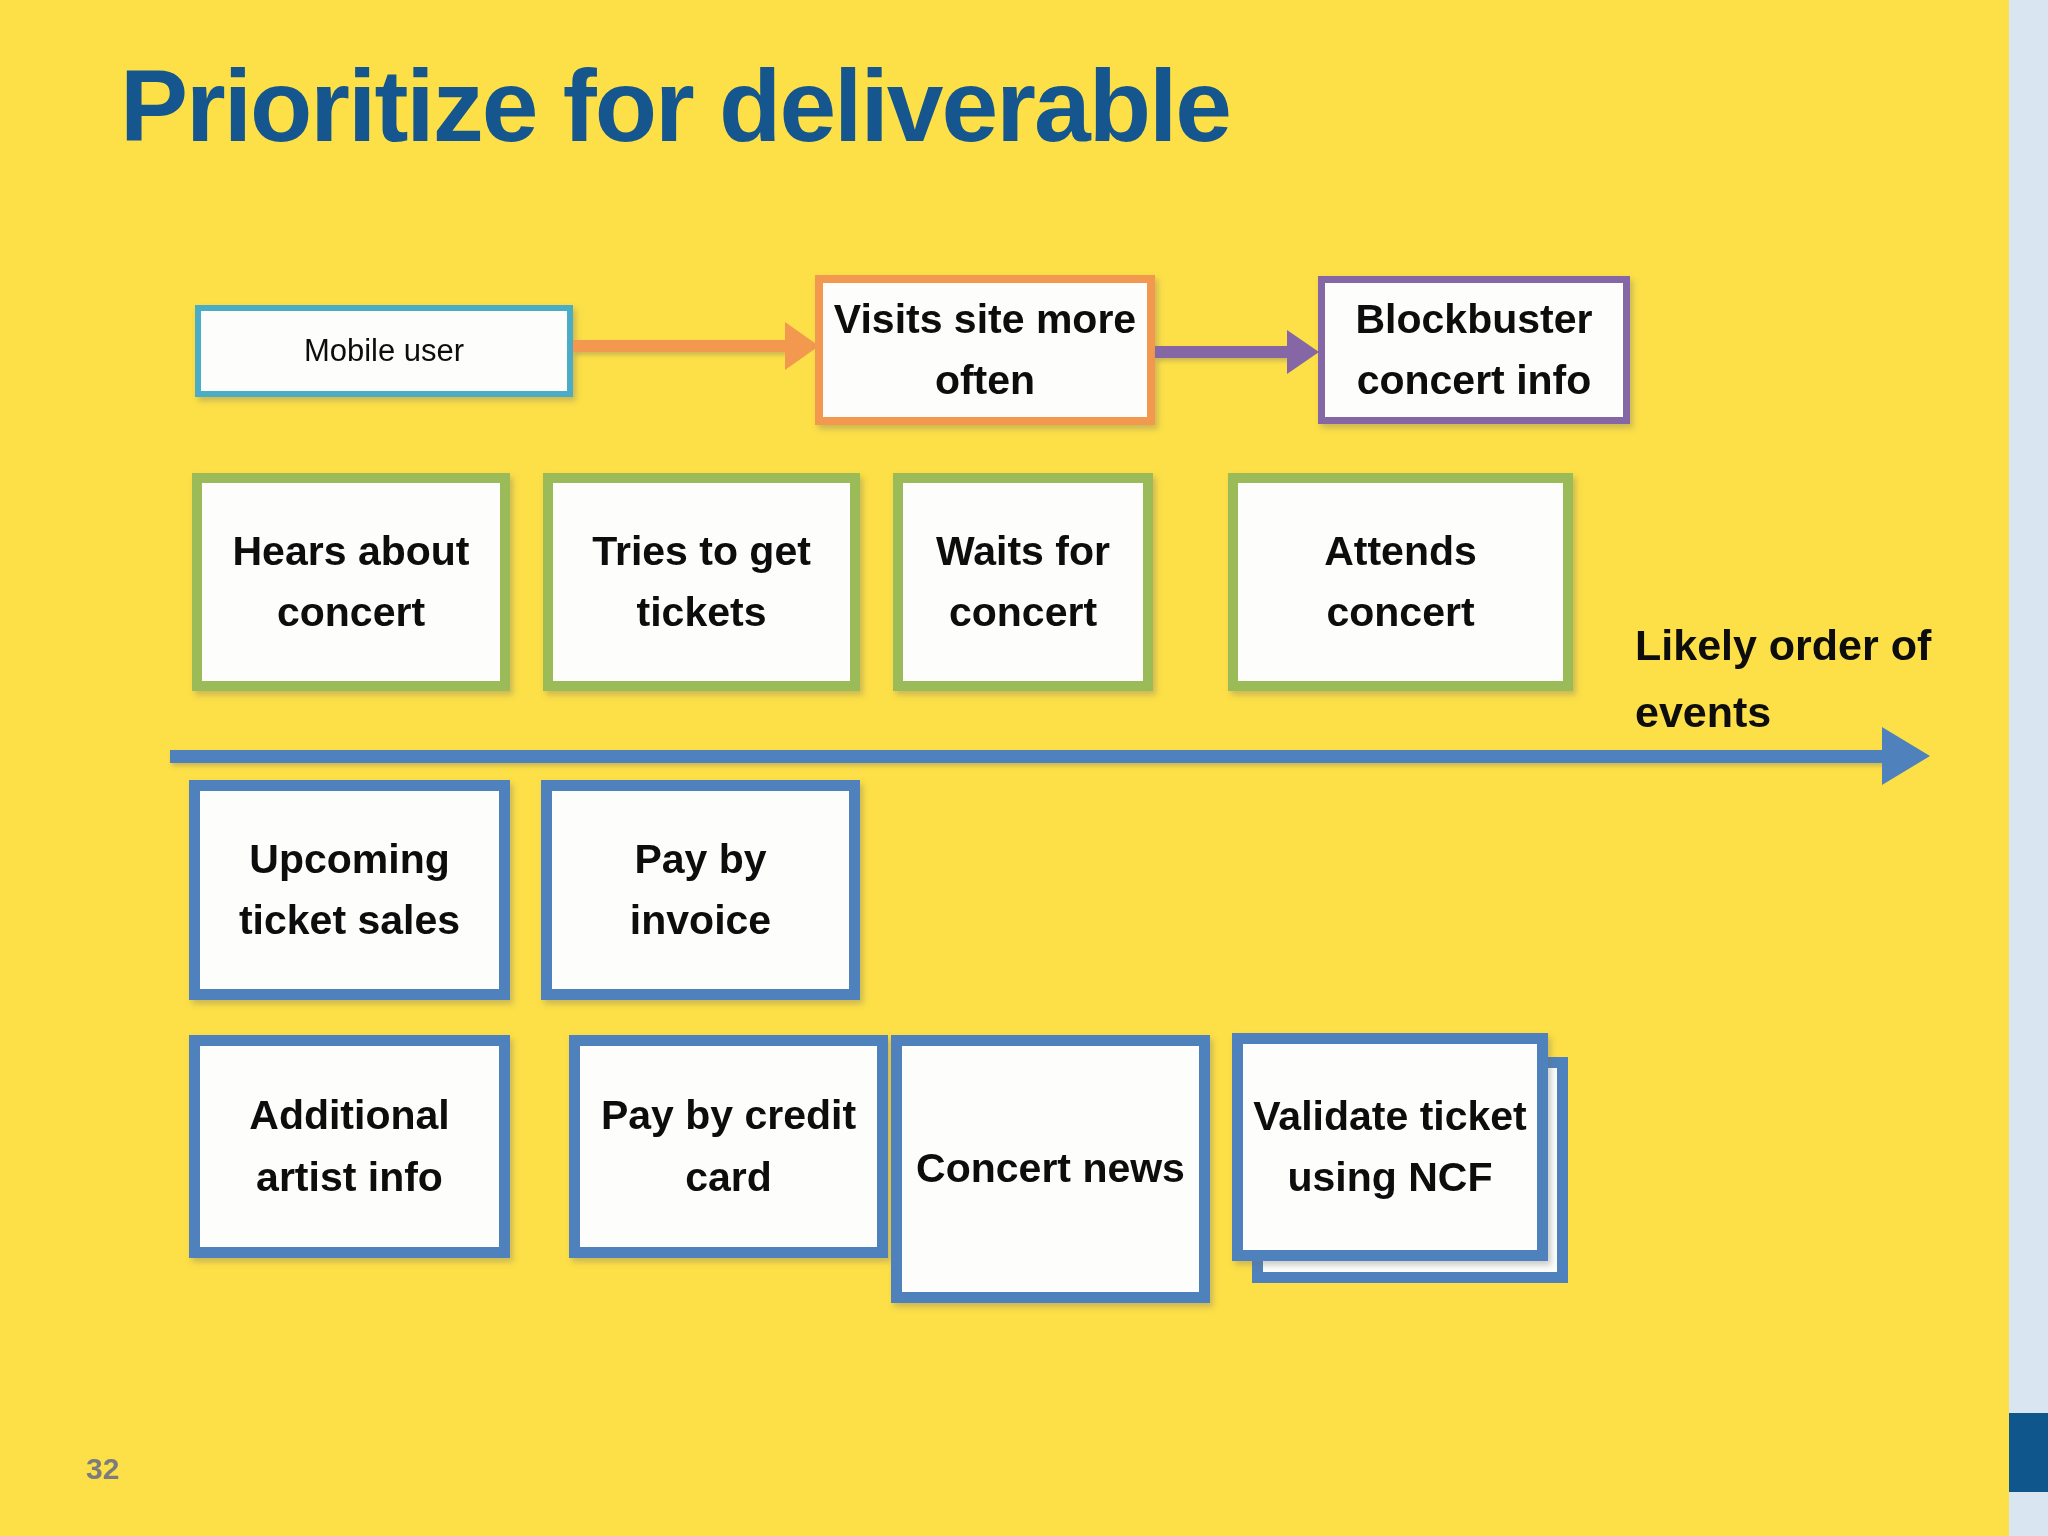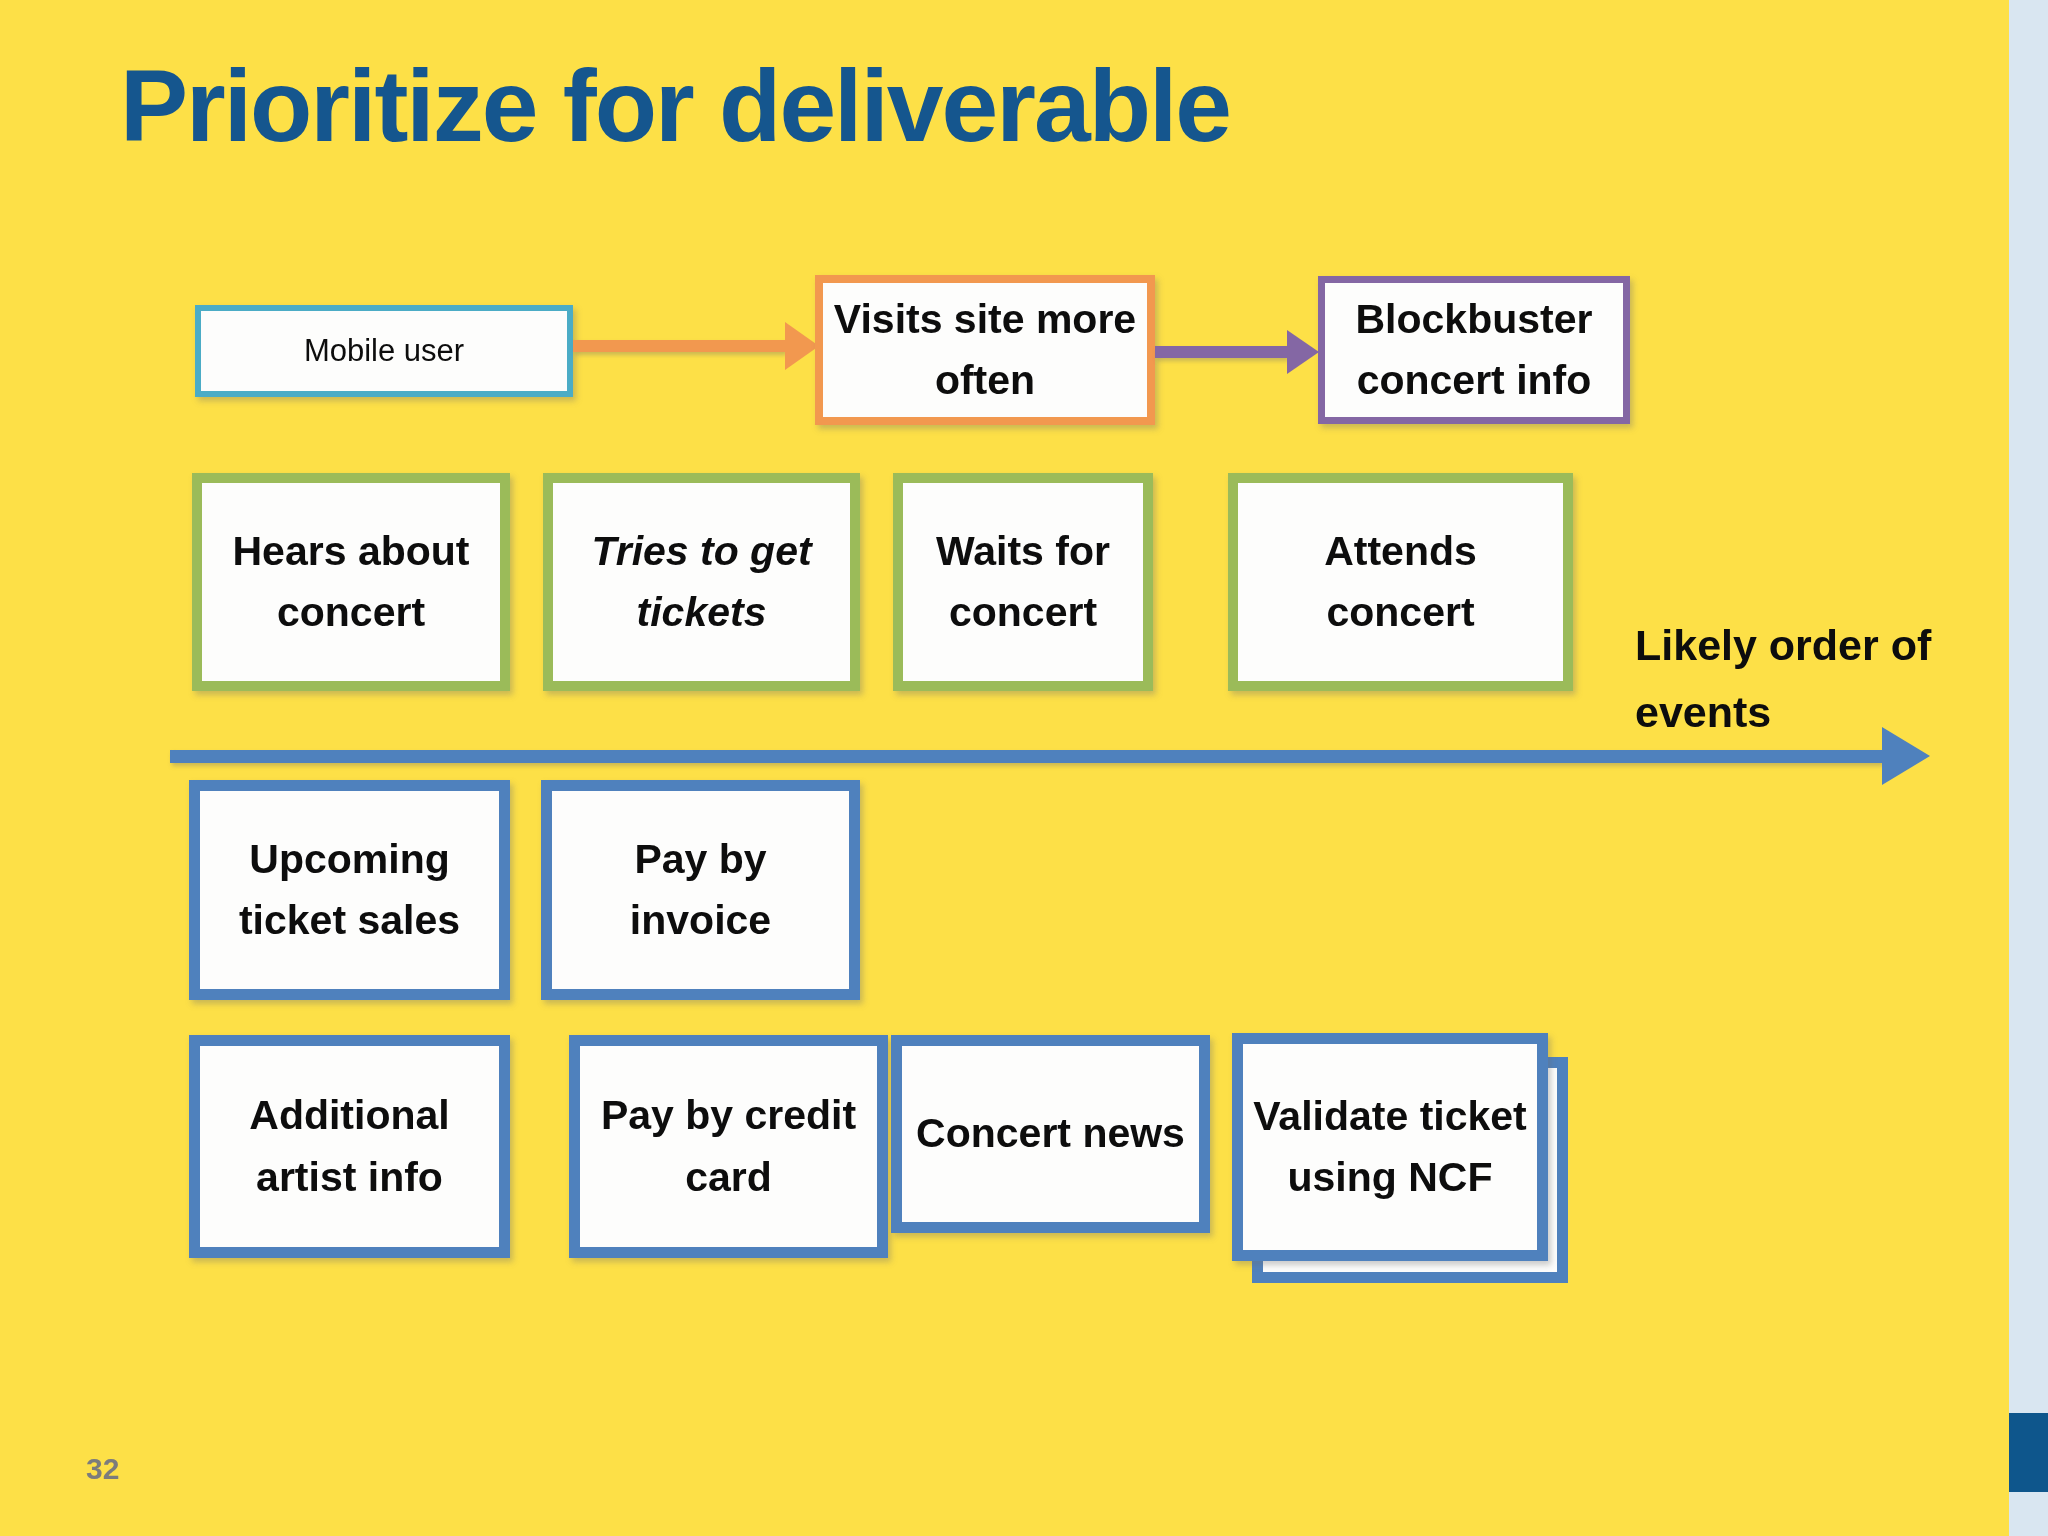--- a/index.html
+++ b/index.html
@@ -65,35 +65,35 @@
   <div class="head orange-head"></div>
 
   <div class="box orange-box" style="left:815px;top:275px;width:340px;height:150px;">Visits site more often</div>
 
   <div class="shaft purple-shaft"></div>
   <div class="head purple-head"></div>
 
   <div class="box purple-box" style="left:1318px;top:276px;width:312px;height:148px;">Blockbuster concert info</div>
 
   <div class="box green-box" style="left:192px;top:473px;width:318px;height:218px;">Hears about concert</div>
-  <div class="box green-box" style="left:543px;top:473px;width:317px;height:218px;font-style:italic;">Tries to get tickets</div>
+  <div class="box green-box" style="left:543px;top:473px;width:317px;height:218px;">Tries to get tickets</div>
   <div class="box green-box" style="left:893px;top:473px;width:260px;height:218px;">Waits for concert</div>
   <div class="box green-box" style="left:1228px;top:473px;width:345px;height:218px;">Attends concert</div>
 
   <div class="timeline-label">Likely order of events</div>
 
   <div class="shaft blue-shaft"></div>
   <div class="head blue-head"></div>
 
   <div class="box blue-box" style="left:189px;top:780px;width:321px;height:220px;">Upcoming ticket sales</div>
   <div class="box blue-box" style="left:541px;top:780px;width:319px;height:220px;">Pay by invoice</div>
 
   <div class="box blue-box" style="left:189px;top:1035px;width:321px;height:223px;">Additional artist info</div>
   <div class="box blue-box" style="left:541px;top:1035px;width:319px;height:223px;margin-left:28px;">Pay by credit card</div>
-  <div class="box blue-box" style="left:891px;top:1035px;width:319px;height:198px;">Concert news</div>
+  <div class="box blue-box" style="left:891px;top:1035px;width:319px;height:268px;">Concert news</div>
 
   <div class="back-box" style="left:1252px;top:1057px;width:316px;height:226px;"></div>
   <div class="box blue-box" style="left:1232px;top:1033px;width:316px;height:228px;">Validate ticket using NCF</div>
 
   <div class="page-number">32</div>
   <div class="accent-bar"></div>
   <div class="accent-block"></div>
 
 </div>
 

